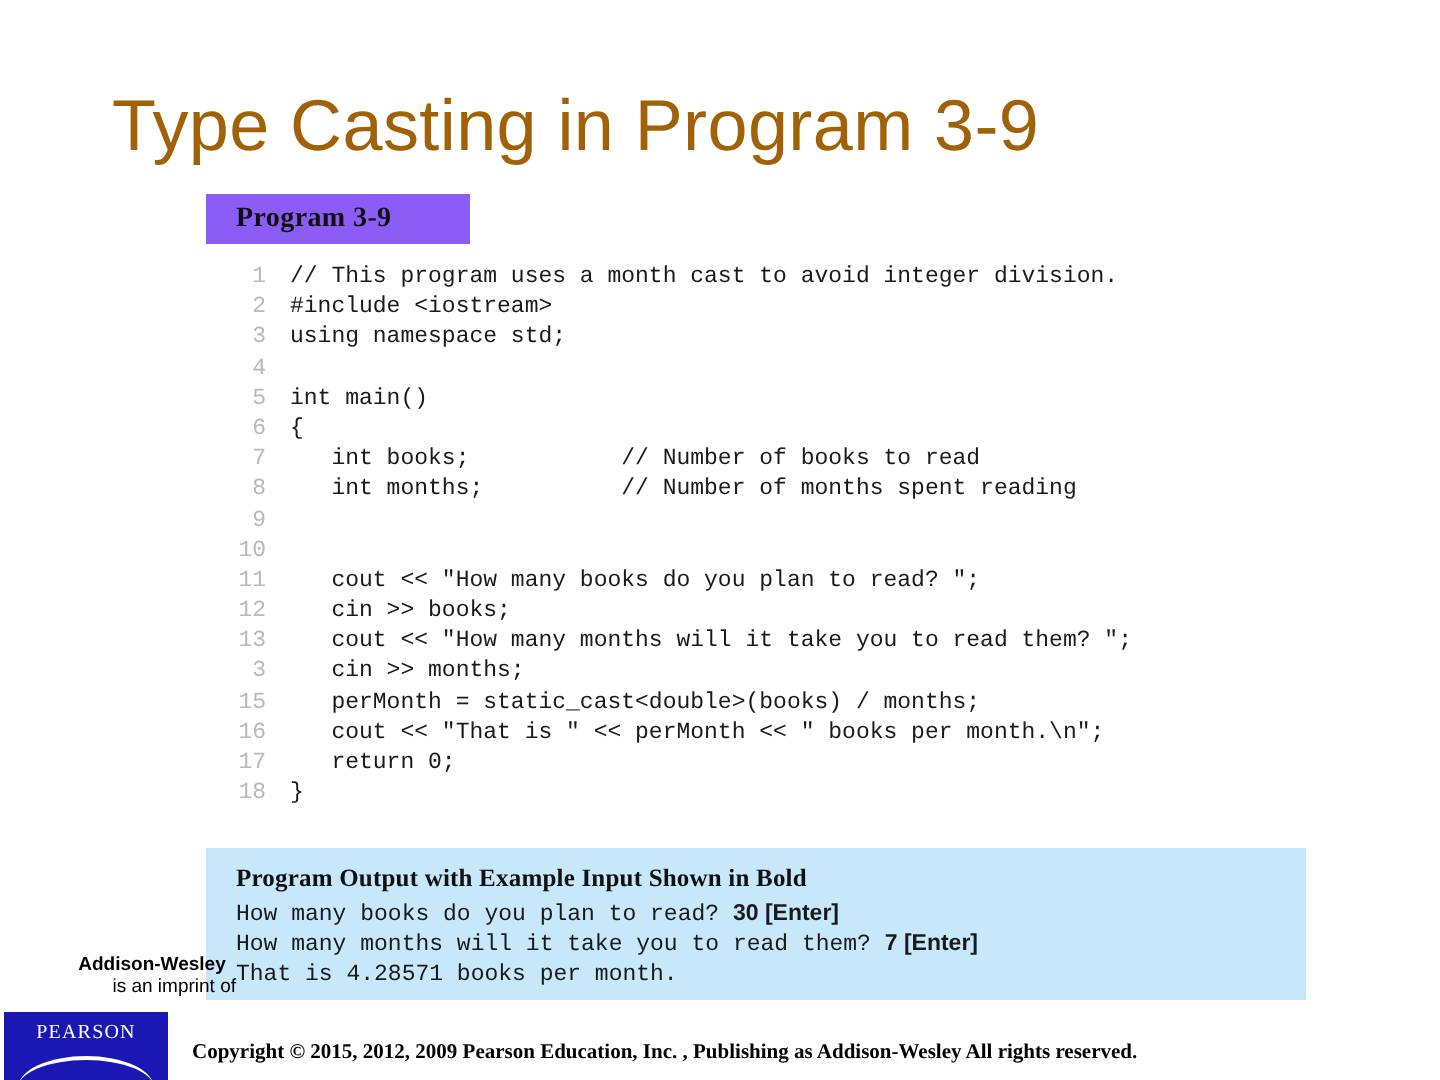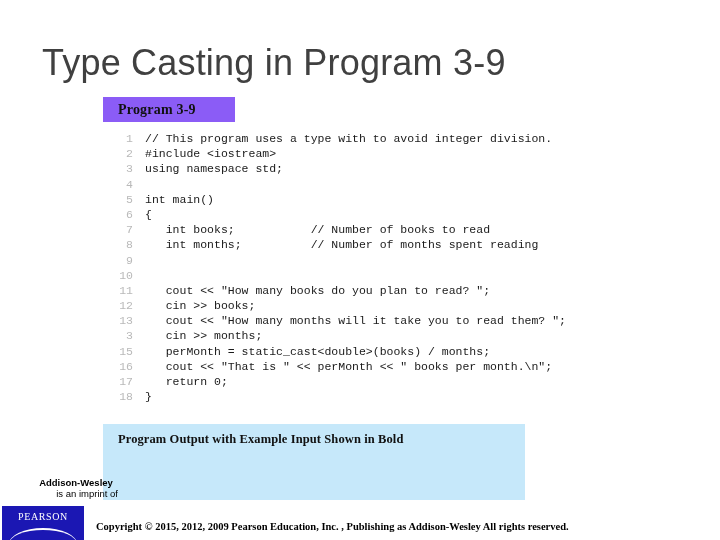--- a/index.html
+++ b/index.html
@@ -11,27 +11,27 @@
     height: 540px;
     background: #ffffff;
     font-family: "Liberation Sans", sans-serif;
     overflow: hidden;
     position: relative;
   }
 
   
   #slide-title {
     position: absolute;
-    left: 42px;
+    left: 56px;
     top: 42px;
     width: 640px;
     font-family: "Liberation Sans", sans-serif;
     font-size: 36px;
     font-weight: 400;
-    color: #404040;
+    color: #a16207;
     letter-spacing: 0.2px;
     white-space: nowrap;
   }
 
   
   #program-figure {
     position: absolute;
     left: 103px;
     top: 97px;
     width: 522px;
@@ -81,21 +81,21 @@
     font-family: "Liberation Mono", monospace;
     font-size: 11.5px;
     white-space: pre;
   }
 
   
   #output-box {
     position: absolute;
     left: 103px;
     top: 424px;
-    width: 422px;
+    width: 550px;
     height: 76px;
     background: #c6e8fa;
     box-sizing: border-box;
     padding: 8px 0 8px 15px;
   }
   #output-title {
     font-family: "Liberation Serif", serif;
     font-weight: bold;
     font-size: 12.5px;
     color: #111111;
@@ -188,21 +188,21 @@
 <div id="slide-title">Type Casting in Program 3-9</div>
 
 <div id="program-figure">
 
   <div id="program-header">
     <span id="program-header-label">Program 3-9</span>
   </div>
 
   <div id="code-panel">
 
-  <div class="code-line"><span class="line-no">1</span><span class="line-code">// This program uses a type with to avoid integer division.</span></div>
+  <div class="code-line"><span class="line-no">1</span><span class="line-code">// This program uses a month cast to avoid integer division.</span></div>
       <div class="code-line"><span class="line-no">2</span><span class="line-code">#include &lt;iostream&gt;</span></div>
       <div class="code-line"><span class="line-no">3</span><span class="line-code">using namespace std;</span></div>
       <div class="code-line"><span class="line-no">4</span><span class="line-code"></span></div>
       <div class="code-line"><span class="line-no">5</span><span class="line-code">int main()</span></div>
       <div class="code-line"><span class="line-no">6</span><span class="line-code">{</span></div>
       <div class="code-line"><span class="line-no">7</span><span class="line-code">   int books;           // Number of books to read</span></div>
       <div class="code-line"><span class="line-no">8</span><span class="line-code">   int months;          // Number of months spent reading</span></div>
       <div class="code-line"><span class="line-no">9</span></div>
       <div class="code-line"><span class="line-no">10</span><span class="line-code"></span></div>
       <div class="code-line"><span class="line-no">11</span><span class="line-code">   cout &lt;&lt; "How many books do you plan to read? ";</span></div>
@@ -212,20 +212,26 @@
       <div class="code-line"><span class="line-no">15</span><span class="line-code">   perMonth = static_cast&lt;double&gt;(books) / months;</span></div>
       <div class="code-line"><span class="line-no">16</span><span class="line-code">   cout &lt;&lt; "That is " &lt;&lt; perMonth &lt;&lt; " books per month.\n";</span></div>
       <div class="code-line"><span class="line-no">17</span><span class="line-code">   return 0;</span></div>
       <div class="code-line"><span class="line-no">18</span><span class="line-code">}</span></div>
     </div>
 
 </div>
 
 <div id="output-box">
   <div id="output-title">Program Output with Example Input Shown in Bold</div>
+  <div id="output-lines">
+
+  <div class="output-line"><span>How many books do you plan to read? </span><b>30 [Enter]</b></div>
+      <div class="output-line"><span>How many months will it take you to read them? </span><b>7 [Enter]</b></div>
+      <div class="output-line"><span>That is 4.28571 books per month.</span></div>
+    </div>
 </div>
 
 <div id="imprint-block">
   <div id="imprint-line1">Addison-Wesley</div>
   <div id="imprint-line2">is an imprint of</div>
 </div>
 
 <div id="pearson-logo">
   <div id="pearson-wordmark">PEARSON</div>
   <div id="pearson-arc"></div>

